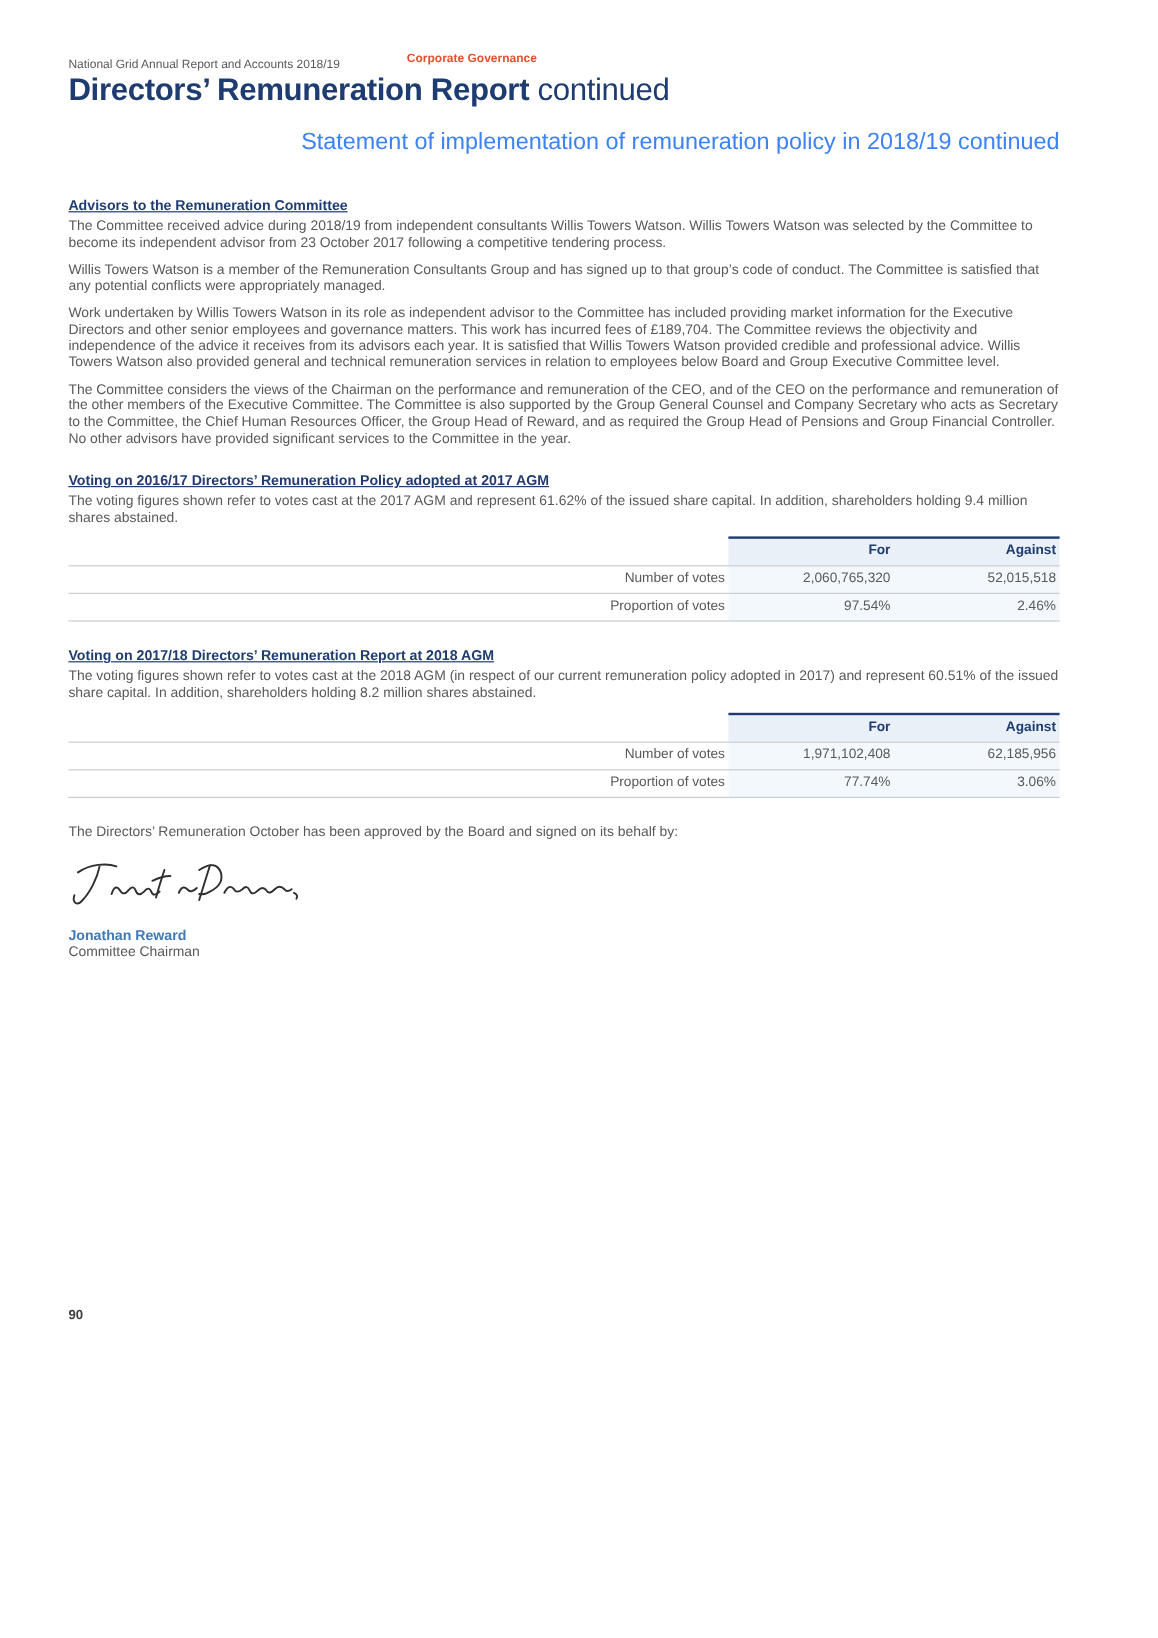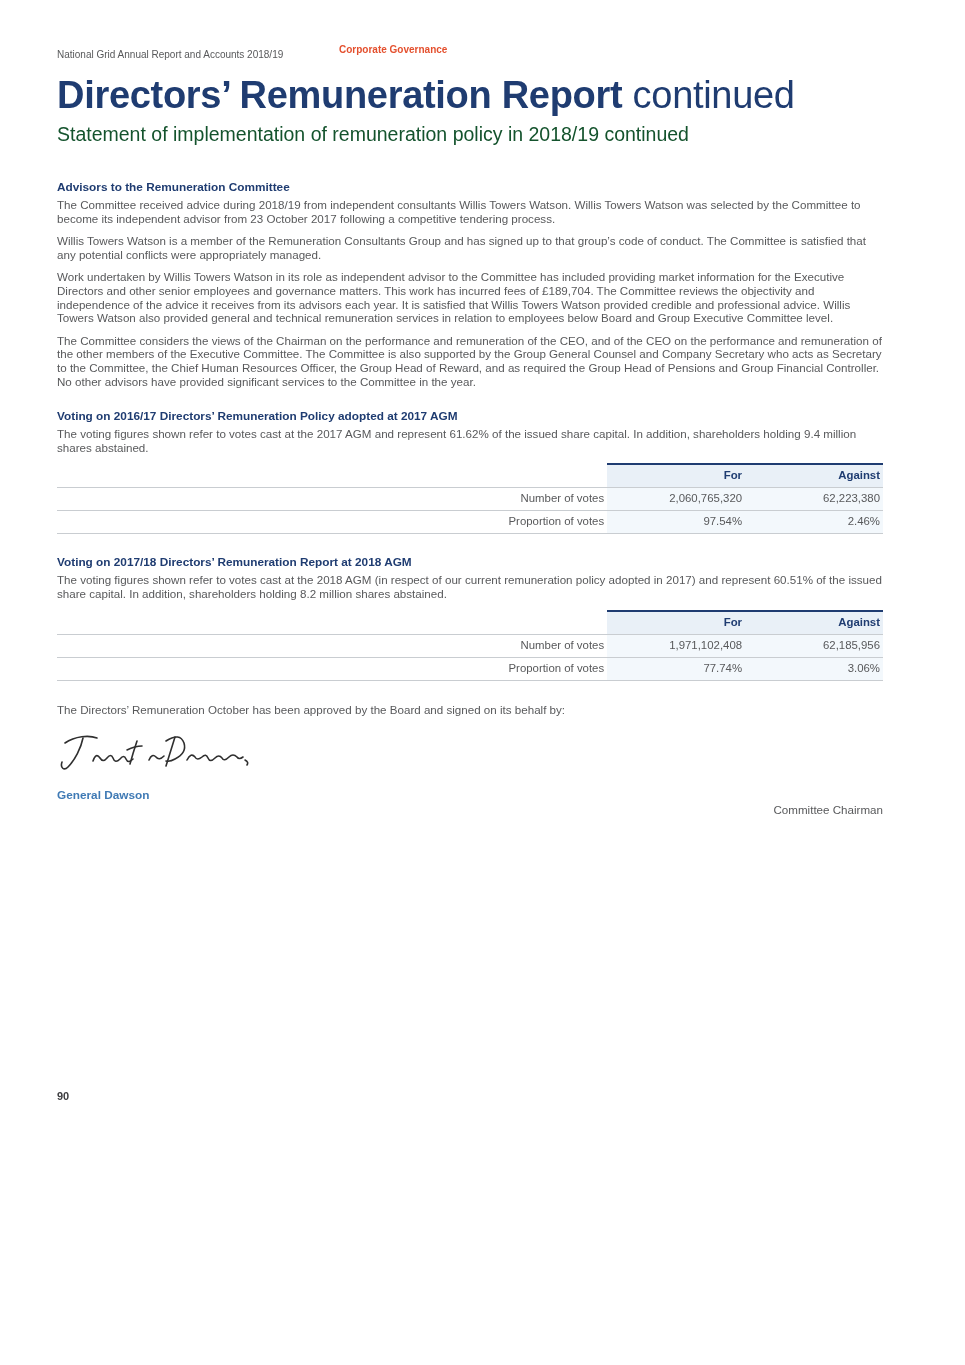--- a/index.html
+++ b/index.html
@@ -16,34 +16,34 @@
   .doc-header { position: relative; height: 14px; }
   .doc-header .report-name {
     font-size: 10px; color: #58595b;
   }
   .doc-header .section-label {
     position: absolute; left: 282px; top: 0;
     font-size: 10px; font-weight: bold; color: #e4502e;
   }
 
   h1.doc-title {
-    margin-top: 16px;
-    font-size: 38px; color: #1f3c71; font-weight: bold;
+    margin-top: 1px;
+    font-size: 26px; color: #1f3c71; font-weight: bold;
     letter-spacing: -0.3px;
   }
   h1.doc-title .title-continued { font-weight: normal; }
 
   h2.doc-subtitle {
-    margin-top: 6px;
-    font-size: 19.5px; font-weight: normal; color: #14532d;
+    margin-top: 17px;
+    font-size: 19.5px; font-weight: normal; color: #3b82f6; text-align: right;
   }
 
   .section-heading {
     margin-top: 34px; margin-bottom: 4px;
-    font-size: 11.8px; font-weight: bold; color: #1f3c71;
+    font-size: 11.8px; font-weight: bold; color: #1f3c71; text-decoration: underline;
   }
   .section-heading.tight { margin-top: 21px; }
 
   p.body-text {
     font-size: 11.6px; line-height: 13.6px; color: #58595b;
     margin-bottom: 9px;
     max-width: 826px;
   }
   p.body-text.last { margin-bottom: 0; }
 
@@ -73,21 +73,21 @@
 
   .closing-text { margin-top: 22px; }
 
   .signature-block { margin: 12px 0 6px 2px; height: 52px; }
 
   .signatory-name {
     margin-top: 8px;
     font-size: 11.8px; font-weight: bold; color: #3f7ab5;
   }
   .signatory-title {
-    font-size: 11.6px; color: #58595b; margin-top: 1px; text-align: right;
+    font-size: 11.6px; color: #58595b; margin-top: 1px;
   }
   .signatory-date {
     font-size: 11.6px; color: #58595b; margin-top: 10px;
   }
 
   .page-number {
     position: absolute; left: 57px; bottom: 26px;
     font-size: 11px; font-weight: bold; color: #3c3c3f;
   }
 </style>
@@ -125,21 +125,21 @@
         <tr>
           <th class="label-col"></th>
           <th class="num-col">For</th>
           <th class="num-col">Against</th>
         </tr>
       </thead>
       <tbody>
         <tr>
           <td class="label-col">Number of votes</td>
           <td class="num-col">2,060,765,320</td>
-          <td class="num-col">62,223,380</td>
+          <td class="num-col">52,015,518</td>
         </tr>
         <tr>
           <td class="label-col">Proportion of votes</td>
           <td class="num-col">97.54%</td>
           <td class="num-col">2.46%</td>
         </tr>
       </tbody>
     </table>
 
     <div class="section-heading tight">Voting on 2017/18 Directors’ Remuneration Report at 2018 AGM</div>
@@ -184,19 +184,19 @@
           <path d="M68 22 q 8 -4 15 -4"></path>
           <path d="M90 32 q 3 -7 7 -3 q 3 4 8 -1"></path>
           <path d="M116 9 q -5 16 -9 29"></path>
           <path d="M107 13 q 14 -9 18 2 q 3 10 -9 16 q -5 3 -9 2"></path>
           <path d="M128 32 q 4 -8 8 -3 q 2 4 7 0 q 4 -4 6 1 q 2 5 7 0 q 4 -4 7 0 q 2 4 7 -1 q 4 -4 8 0 q 2 3 6 0"></path>
           <path d="M186 32 q 4 2 2 5"></path>
         </g>
       </svg>
     </div>
 
-    <div class="signatory-name">General Dawson</div>
+    <div class="signatory-name">Jonathan Reward</div>
     <div class="signatory-title">Committee Chairman</div>
 
   </div>
 
   <div class="page-number">90</div>
 </div>
 
 </body></html>

